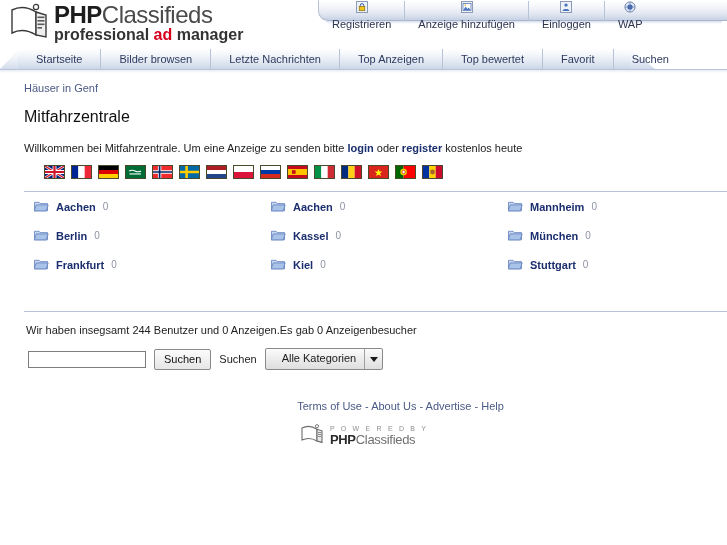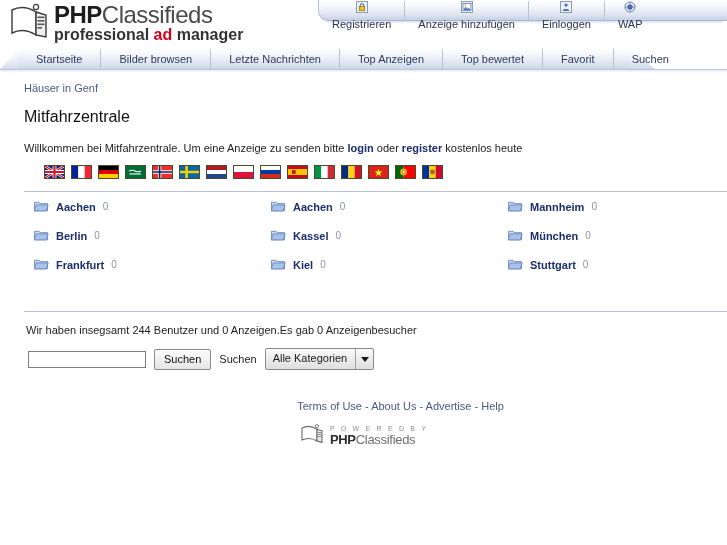--- a/index.html
+++ b/index.html
@@ -255,20 +255,21 @@
   }
   .search-label { font-size: 11px; color: #222222; }
   .select-box {
     height: 20px;
     border: 1px solid #8a8a8a;
     background: linear-gradient(to bottom,#fbfbfb,#dedede);
     border-radius: 2px;
     display: flex;
     align-items: stretch;
     cursor: pointer;
+    padding-left: 9px;
   }
   .select-val {
     padding: 0 8px 0 7px;
     line-height: 18px;
     font-size: 11px;
     color: #1a1a1a;
     white-space: nowrap;
   }
   .select-arrow {
     width: 17px;

